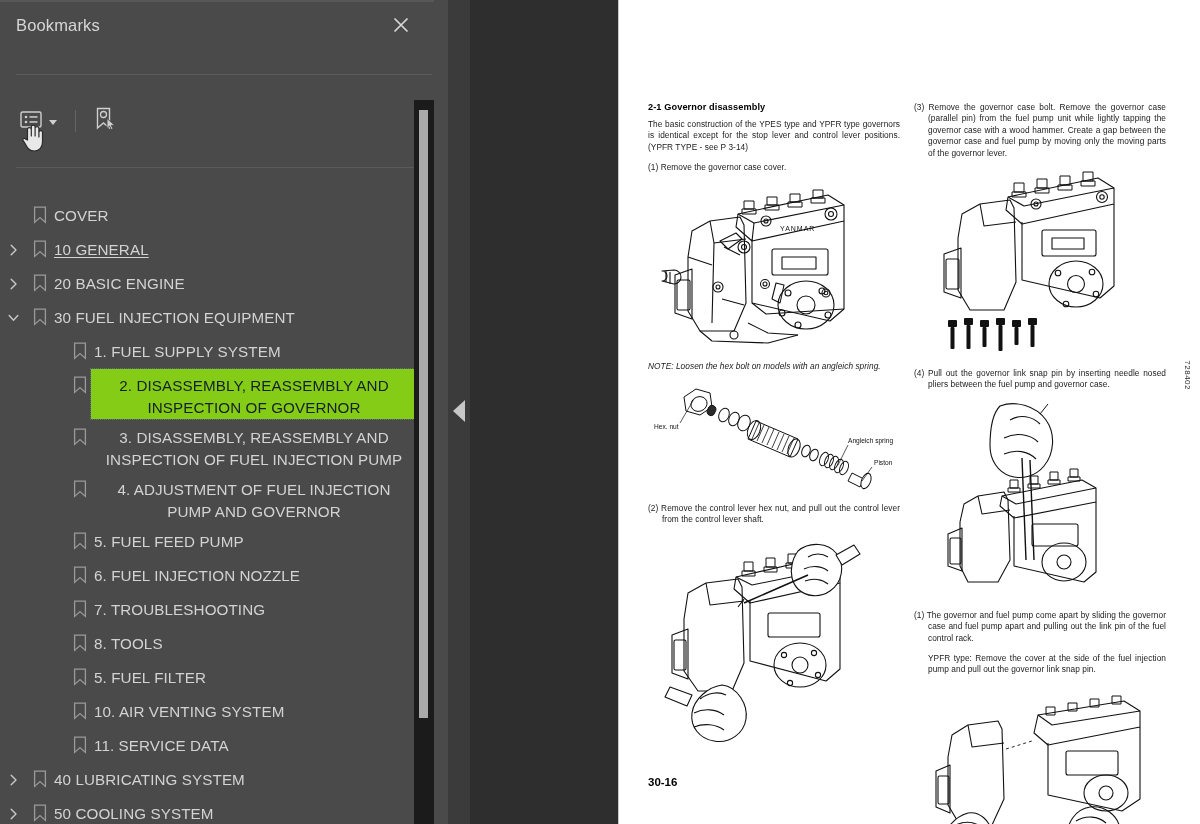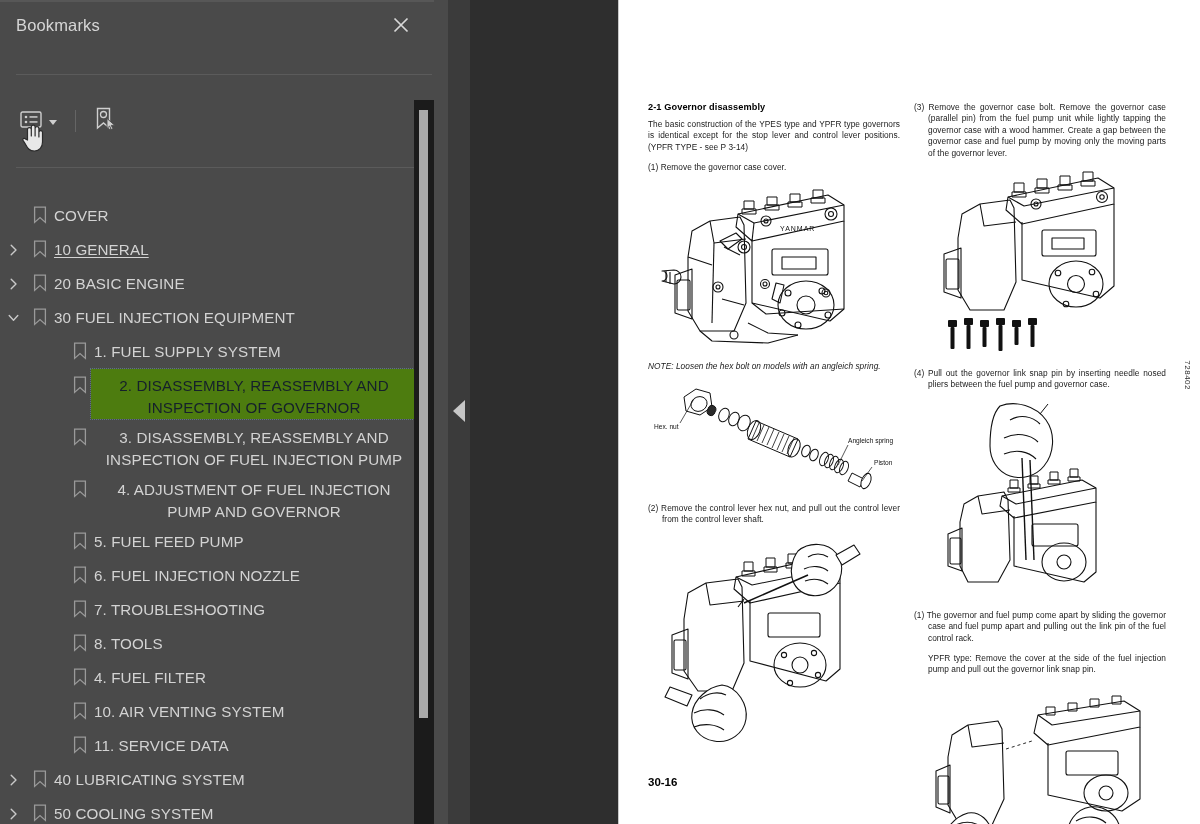--- a/index.html
+++ b/index.html
@@ -131,21 +131,21 @@
     padding-top: 6px;
     padding-right: 6px;
     letter-spacing: .1px;
     max-width: 352px;
   }
   .node.lvl1 { padding-left: 0px; }
   .node.lvl2 { padding-left: 40px; text-align: center; }
   .node.lvl2 .node-label { max-width: 345px; }
 
   .node.selected .node-label {
-    background: #4d7c0f;
+    background: #84cc16;
     color: #15202b;
     outline: 1px dotted #5d7585;
     outline-offset: 0px;
     padding-left: 3px;
     margin-left: -3px;
   }
   .node-label.linked { text-decoration: underline; text-underline-offset: 2px; }
 
   
   .scrollbar {
@@ -445,21 +445,21 @@
             </div>
             <div class="node-label">8. TOOLS</div>
           </div>
           <div class="node lvl2">
             <div class="twisty"></div>
             <div class="bm-icon">
               <svg width="14" height="18" viewBox="0 0 14 18">
                 <path d="M1.6 1.2 H12.4 V16.4 L7 11.6 L1.6 16.4 Z" fill="none" stroke="#9a9a9a" stroke-width="1.3"></path>
               </svg>
             </div>
-            <div class="node-label">4. FUEL FILTER</div>
+            <div class="node-label">5. FUEL FILTER</div>
           </div>
           <div class="node lvl2">
             <div class="twisty"></div>
             <div class="bm-icon">
               <svg width="14" height="18" viewBox="0 0 14 18">
                 <path d="M1.6 1.2 H12.4 V16.4 L7 11.6 L1.6 16.4 Z" fill="none" stroke="#9a9a9a" stroke-width="1.3"></path>
               </svg>
             </div>
             <div class="node-label">10. AIR VENTING SYSTEM</div>
           </div>

